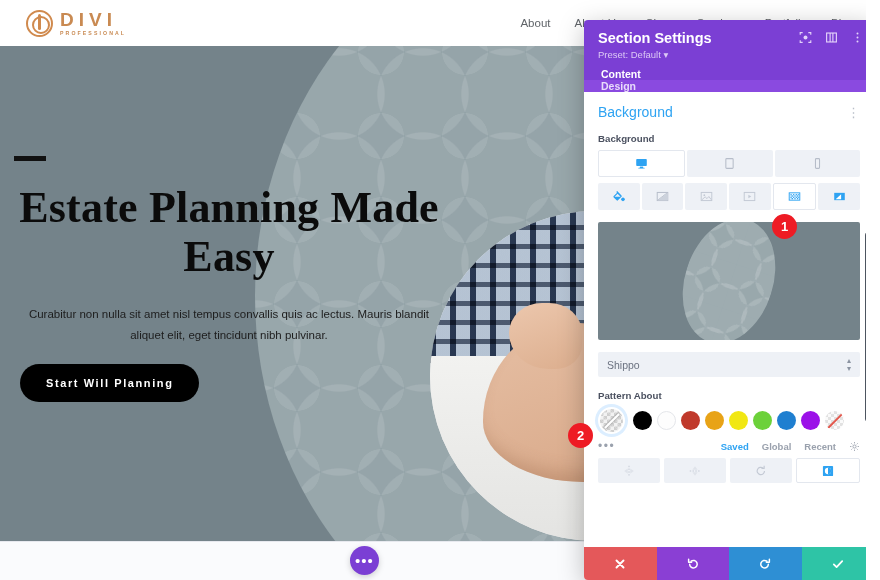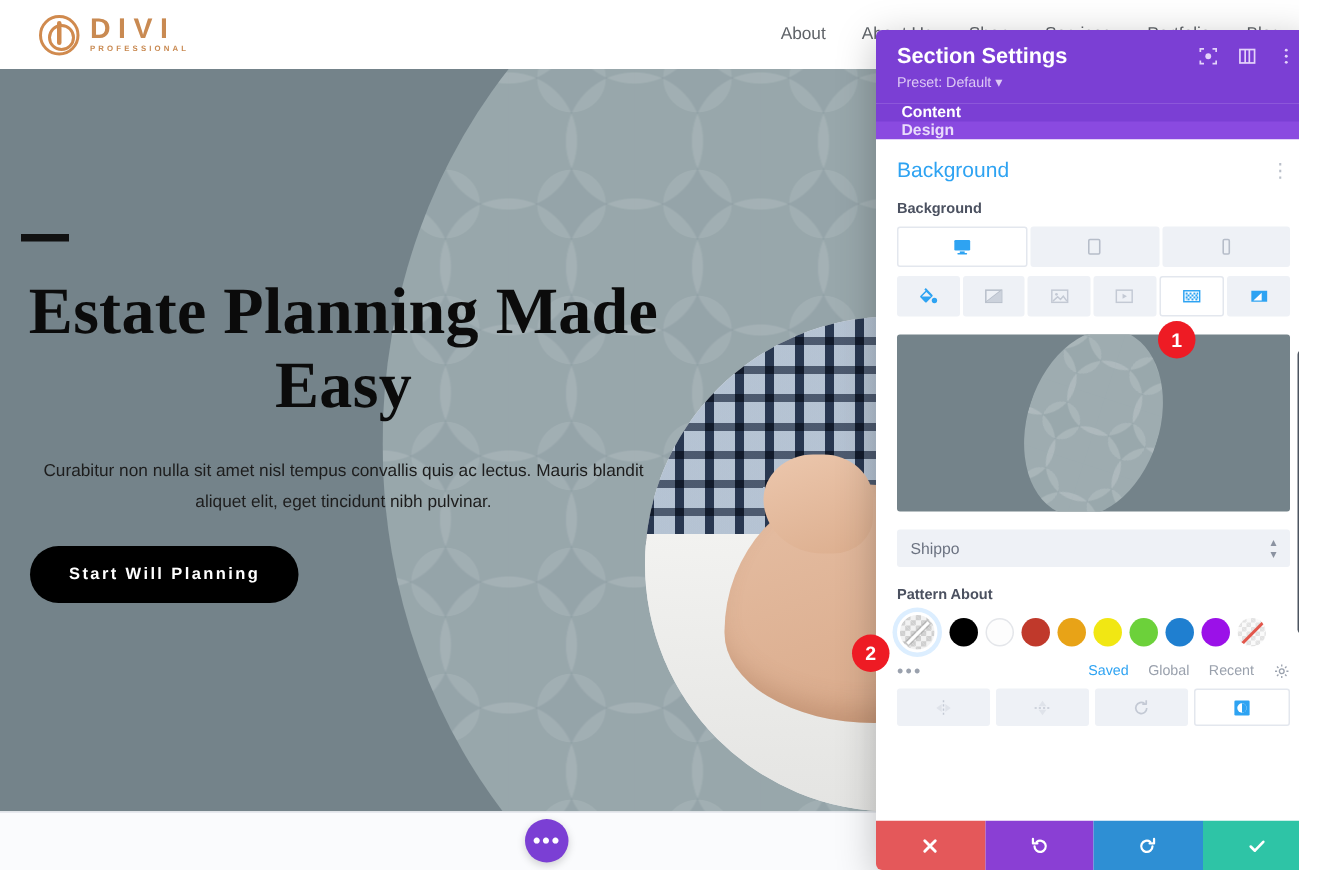--- a/index.html
+++ b/index.html
@@ -192,21 +192,21 @@
   }
   .sw.transparent:after {
     content:""; position:absolute; left:50%; top:50%; width:1.8px; height:24px;
     background:#e2574c; transform:translate(-50%,-50%) rotate(45deg);
   }
   .sw.white { background:#fdfdfd; border:1px solid #e4e6ea; }
 
   .sw-meta { display:flex; align-items:center; margin-top:7px; }
   .sw-more { color:#9aa1ad; font-size:12px; letter-spacing:1.5px; line-height:.6; cursor:pointer; }
   .sw-links { margin-left:auto; display:flex; align-items:center; gap:13px; }
-  .sw-link { font-size:9.5px; cursor:pointer; color:#9aa1ad; font-weight:400; }
+  .sw-link { font-size:9.5px; cursor:pointer; color:#9aa1ad; font-weight:700; }
   .sw-link.active { color:#2ea3f2; }
   .sw-gear { color:#9aa1ad; cursor:pointer; display:flex; }
   .sw-gear svg { width:11px; height:11px; }
 
   .transform-row { display:flex; gap:4px; margin-top:6px; }
   .tf-btn { flex:1; height:25px; background:#eef1f6; border-radius:2px;
      display:flex; align-items:center; justify-content:center; cursor:pointer; }
   .tf-btn.active { background:#fff; border:1px solid #e3e7ee; }
   .tf-btn svg { width:14px; height:14px; }
 

